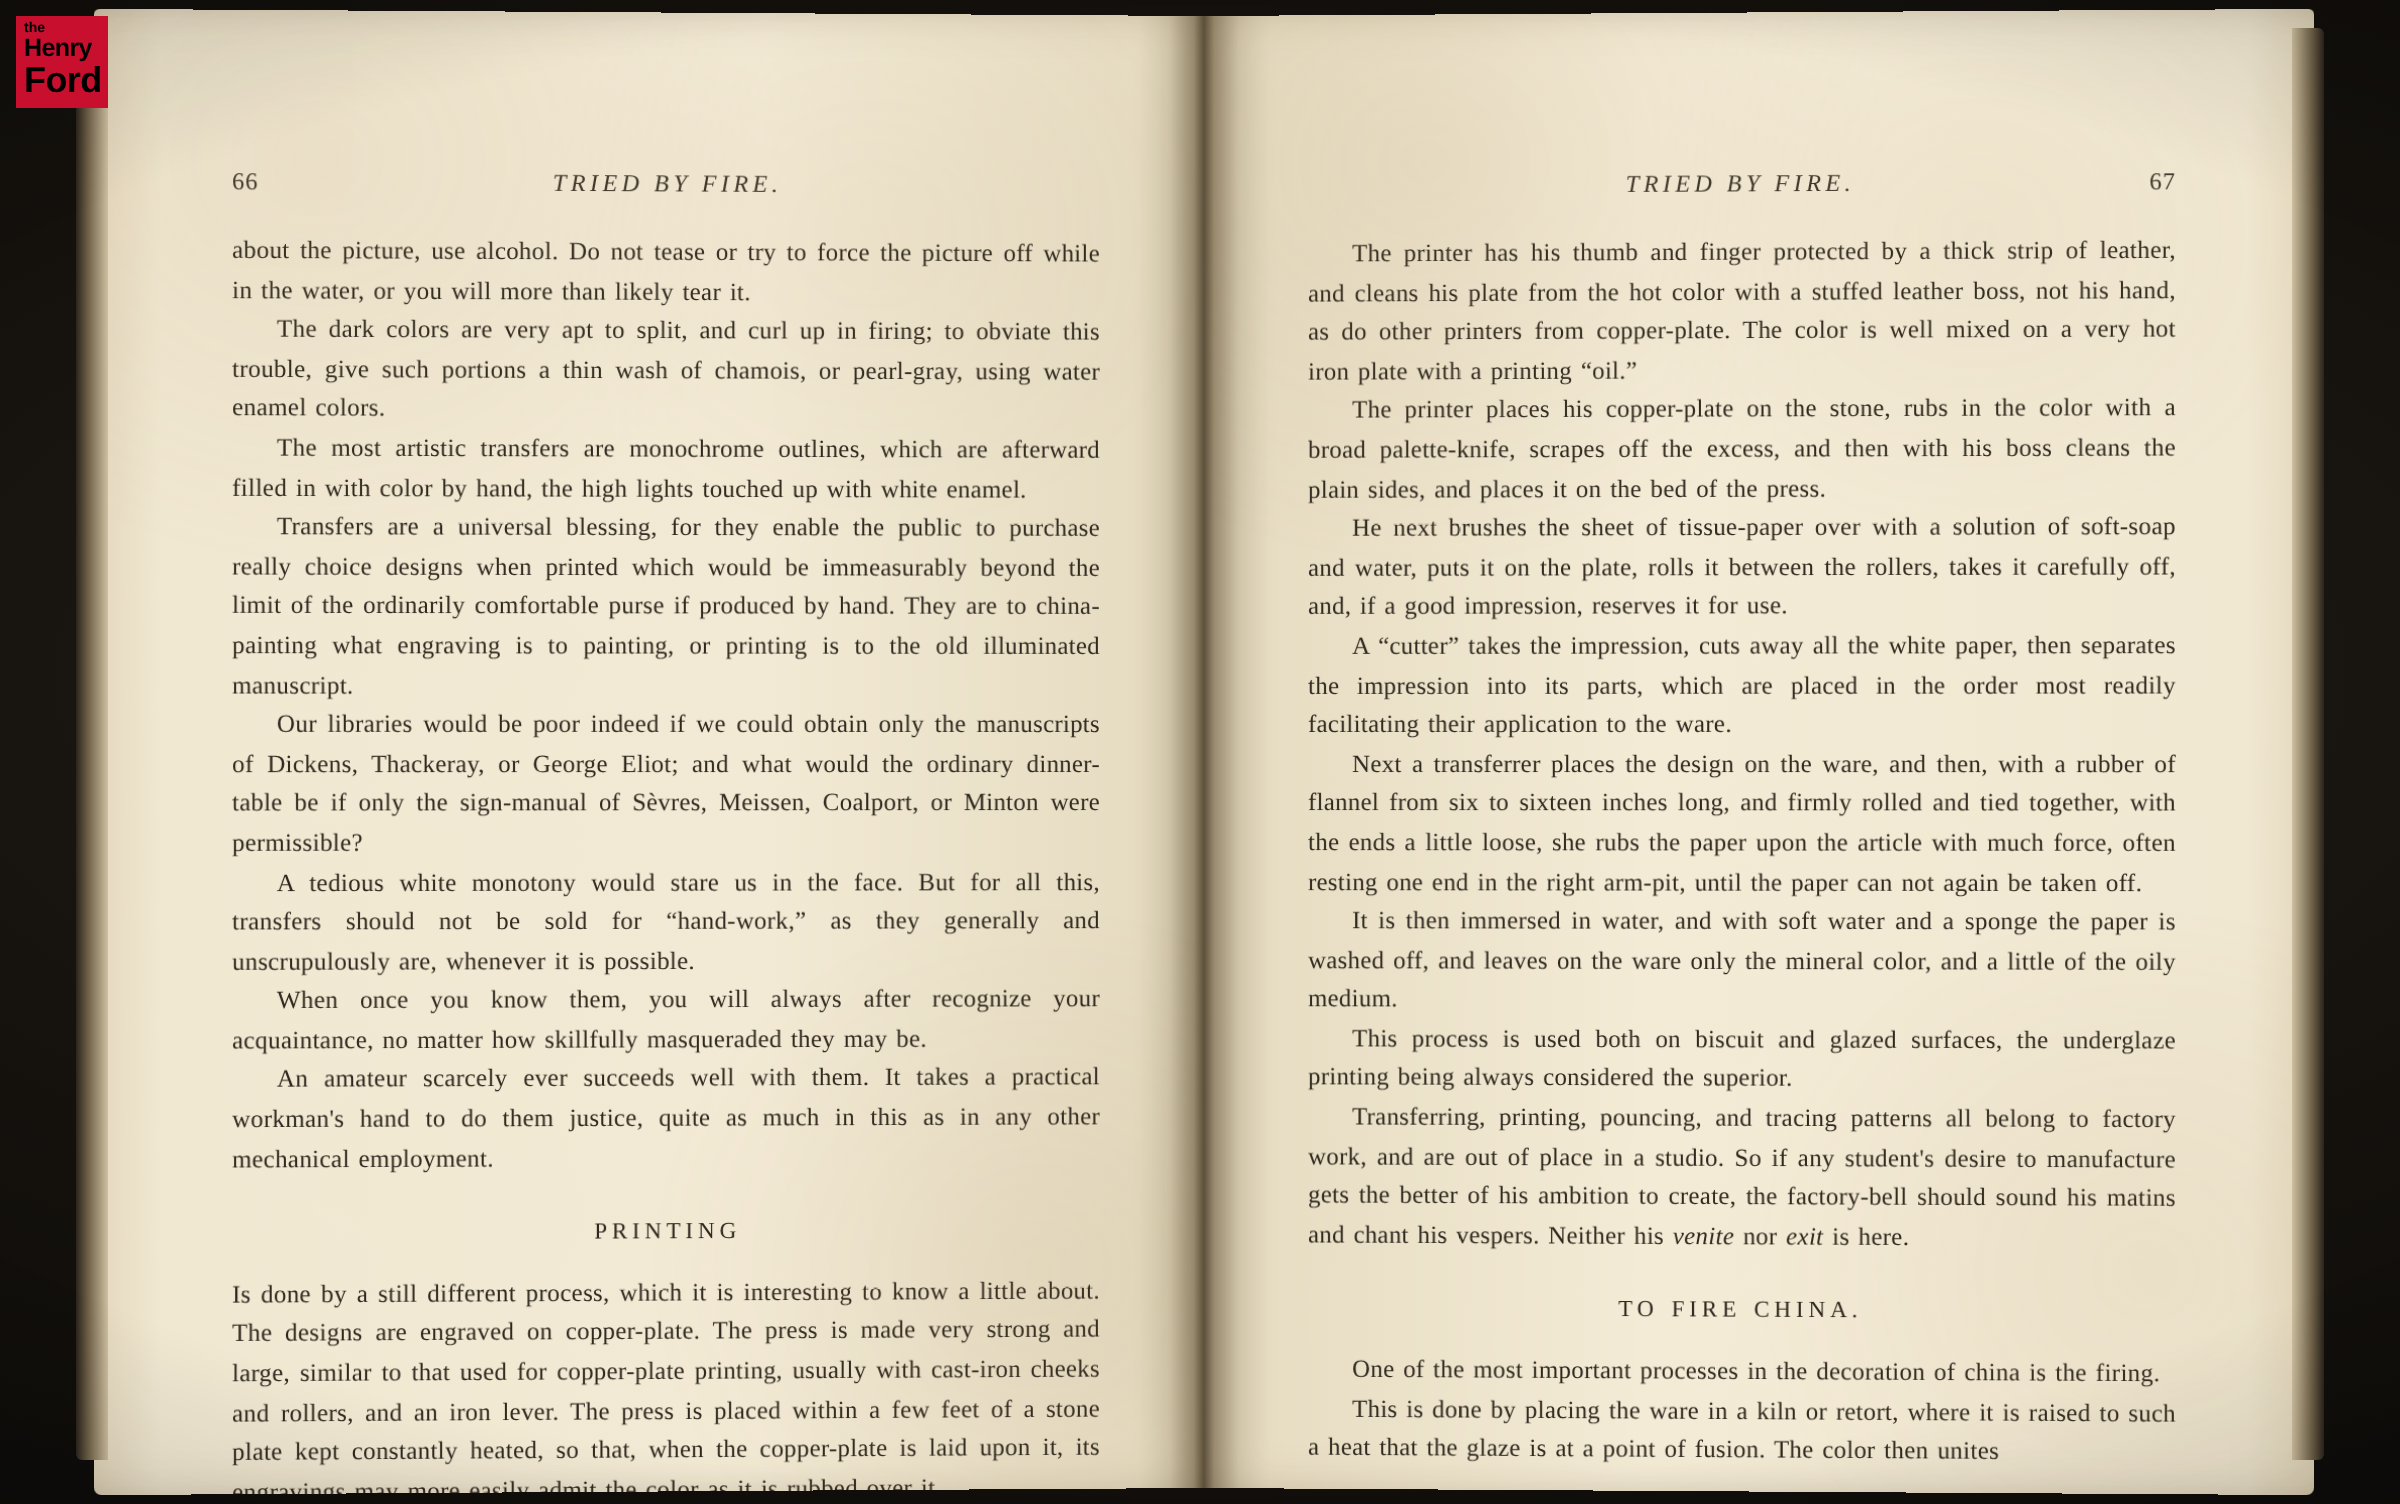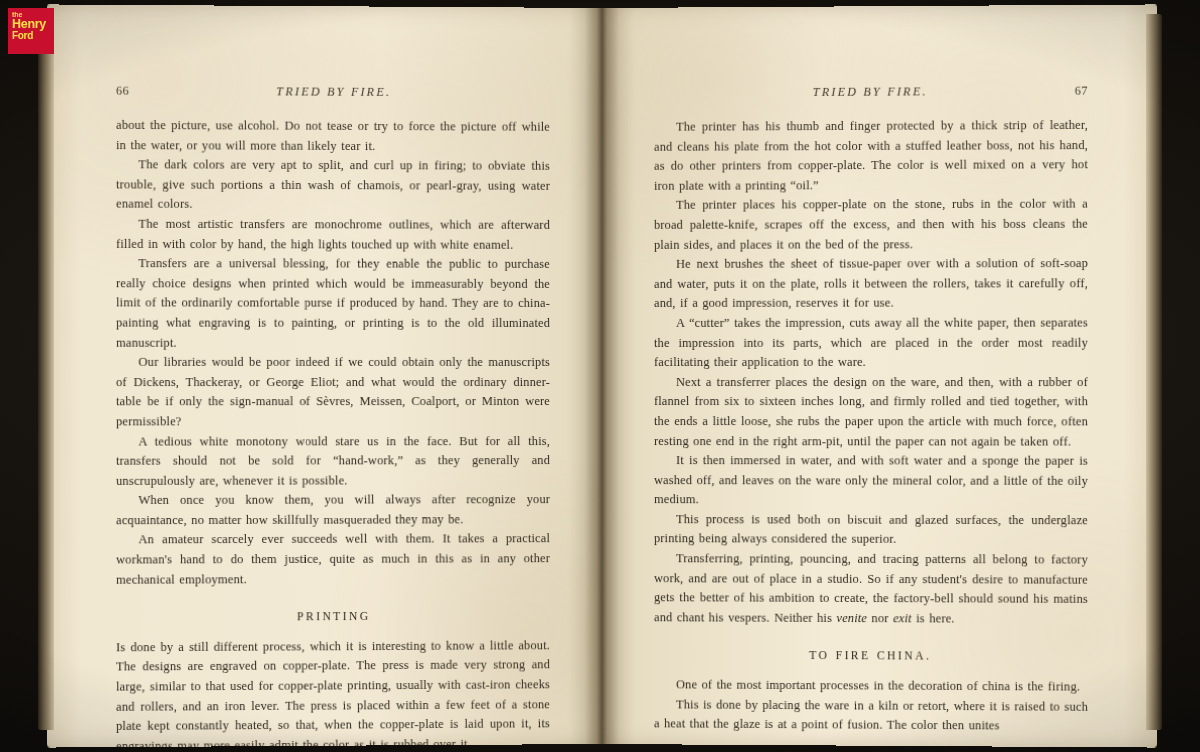--- a/index.html
+++ b/index.html
@@ -187,39 +187,39 @@
   }
 
   
   .watermark {
     position: absolute;
     left: 8px;
     top: 8px;
     width: 46px;
     height: 46px;
     background: #c8102e;
-    color: #fde047;
+    color: #000000;
     z-index: 20;
     padding: 3px 4px;
     box-sizing: border-box;
     line-height: 1.02;
     font-family: "Liberation Sans", sans-serif;
   }
   .wm-the {
     font-size: 7px;
     font-weight: bold;
     letter-spacing: 0;
   }
   .wm-henry {
     font-size: 12.5px;
     font-weight: bold;
     letter-spacing: -0.3px;
   }
   .wm-ford {
-    font-size: 10px;
+    font-size: 18px;
     font-weight: bold;
     letter-spacing: -0.3px;
   }
 </style>
 </head>
 <body>
 
 <div id="scene">
 
   <div class="backdrop"></div>

